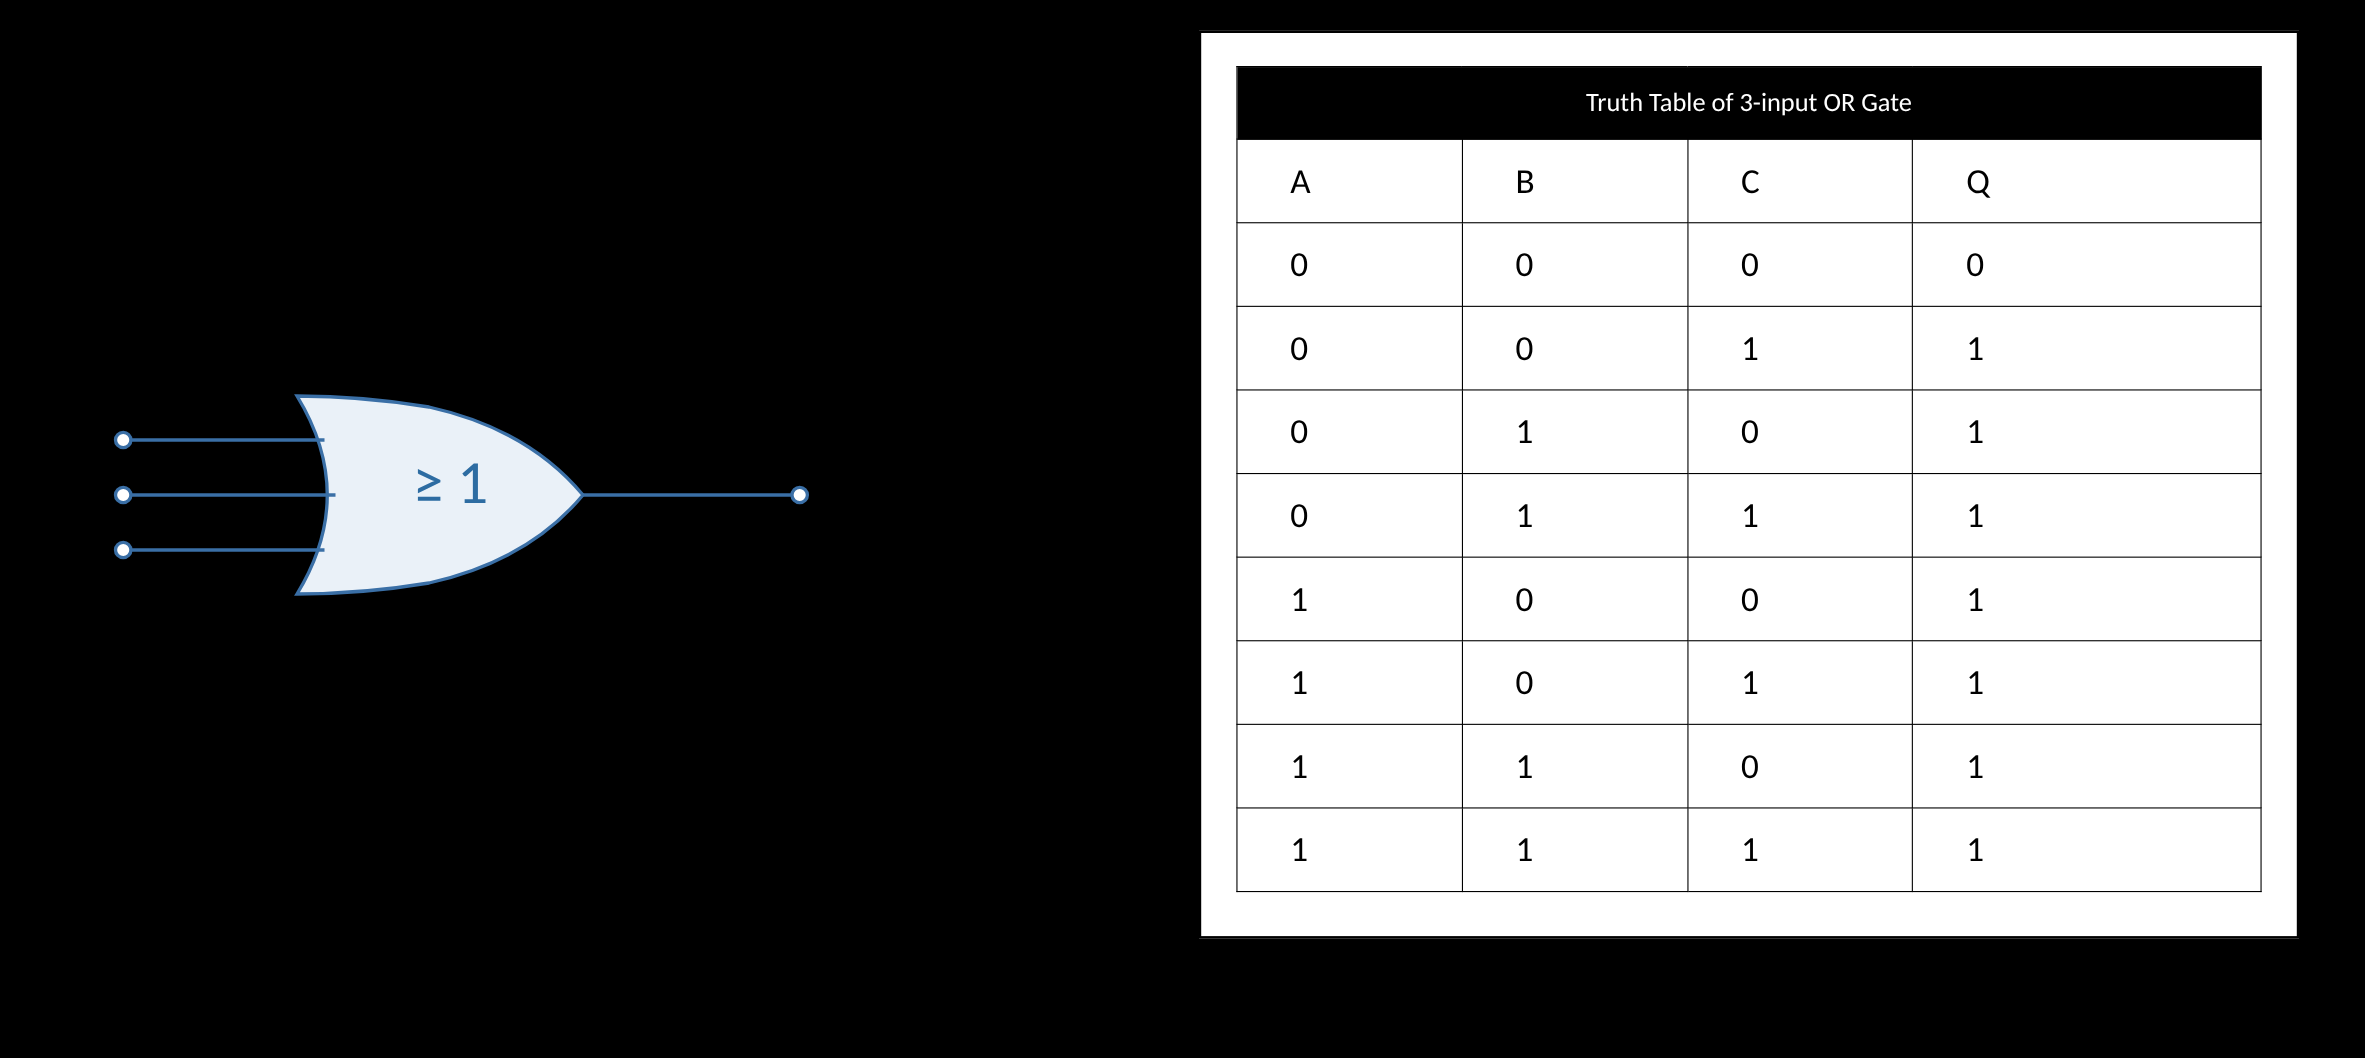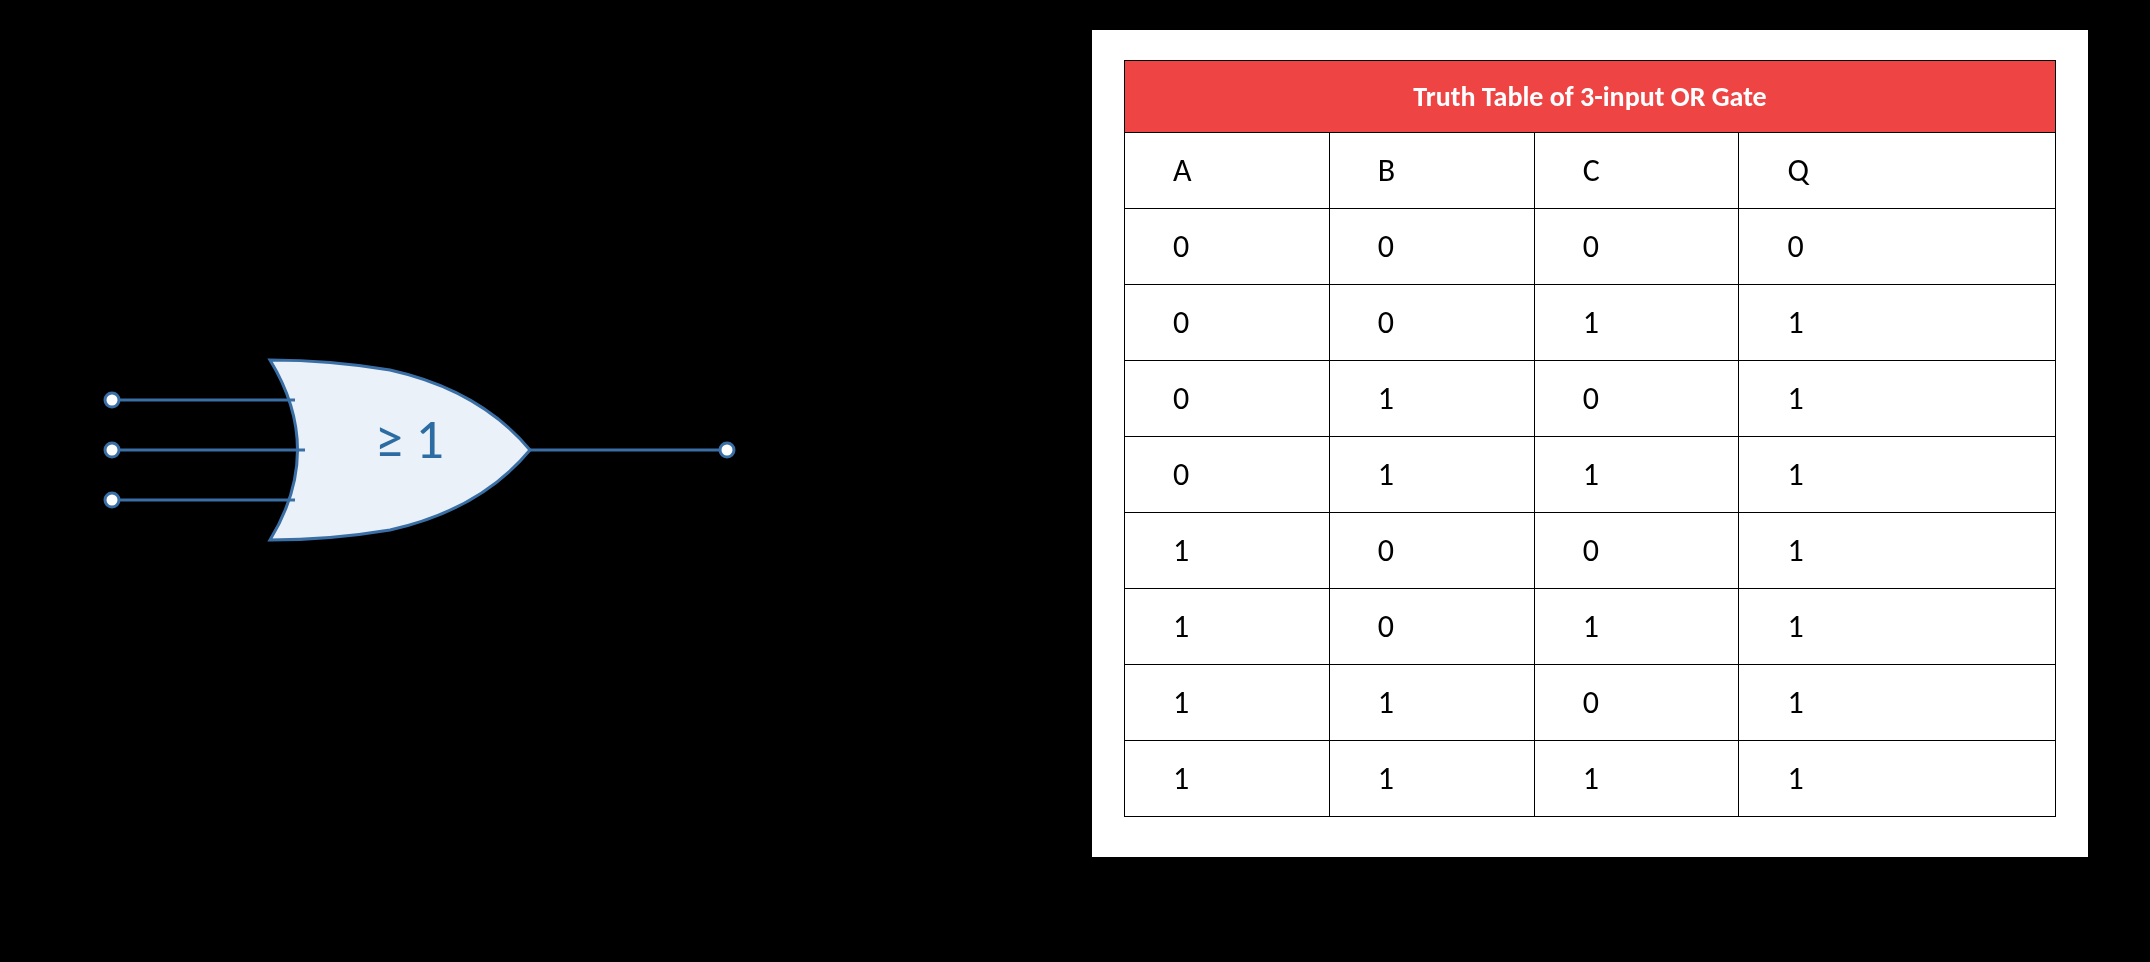--- a/index.html
+++ b/index.html
@@ -2,21 +2,21 @@
 <html><head>
 <meta charset="utf-8">
 <style>
   html,body{margin:0;padding:0;background:#000;width:2150px;height:962px;font-family:"Segoe UI","Calibri",Arial,sans-serif;}
   .stage{position:relative;width:2150px;height:962px;}
   .gate-wrap{position:absolute;left:100px;top:300px;width:650px;height:300px;}
   .gate-wrap svg{width:100%;height:100%;display:block;}
   .gate-label{position:absolute;left:275px;top:105px;font-size:56px;color:#2d6ca2;font-weight:400;}
   .table-card{position:absolute;left:1090px;top:28px;width:1000px;background:#fff;padding:30px 32px 40px 32px;box-shadow:8px 8px 20px rgba(0,0,0,.35);border:2px solid #000;box-sizing:border-box;}
   table.tt{width:100%;border-collapse:collapse;table-layout:fixed;}
-  table.tt th.title{background:#ef4444;color:#fff;font-weight:700;font-size:28px;padding:18px 0;border:1px solid #000;}
+  table.tt th.title{background:#000000;color:#fff;font-weight:400;font-size:24px;padding:18px 0;border:1px solid #000;}
   table.tt td{border:1px solid #000;font-size:32px;color:#000;padding:18px 0 18px 48px;text-align:left;}
   
 </style>
 </head>
 <body>
 
 <div class="stage">
 
   <div class="gate-wrap">
     <svg viewBox="0 0 650 300">

